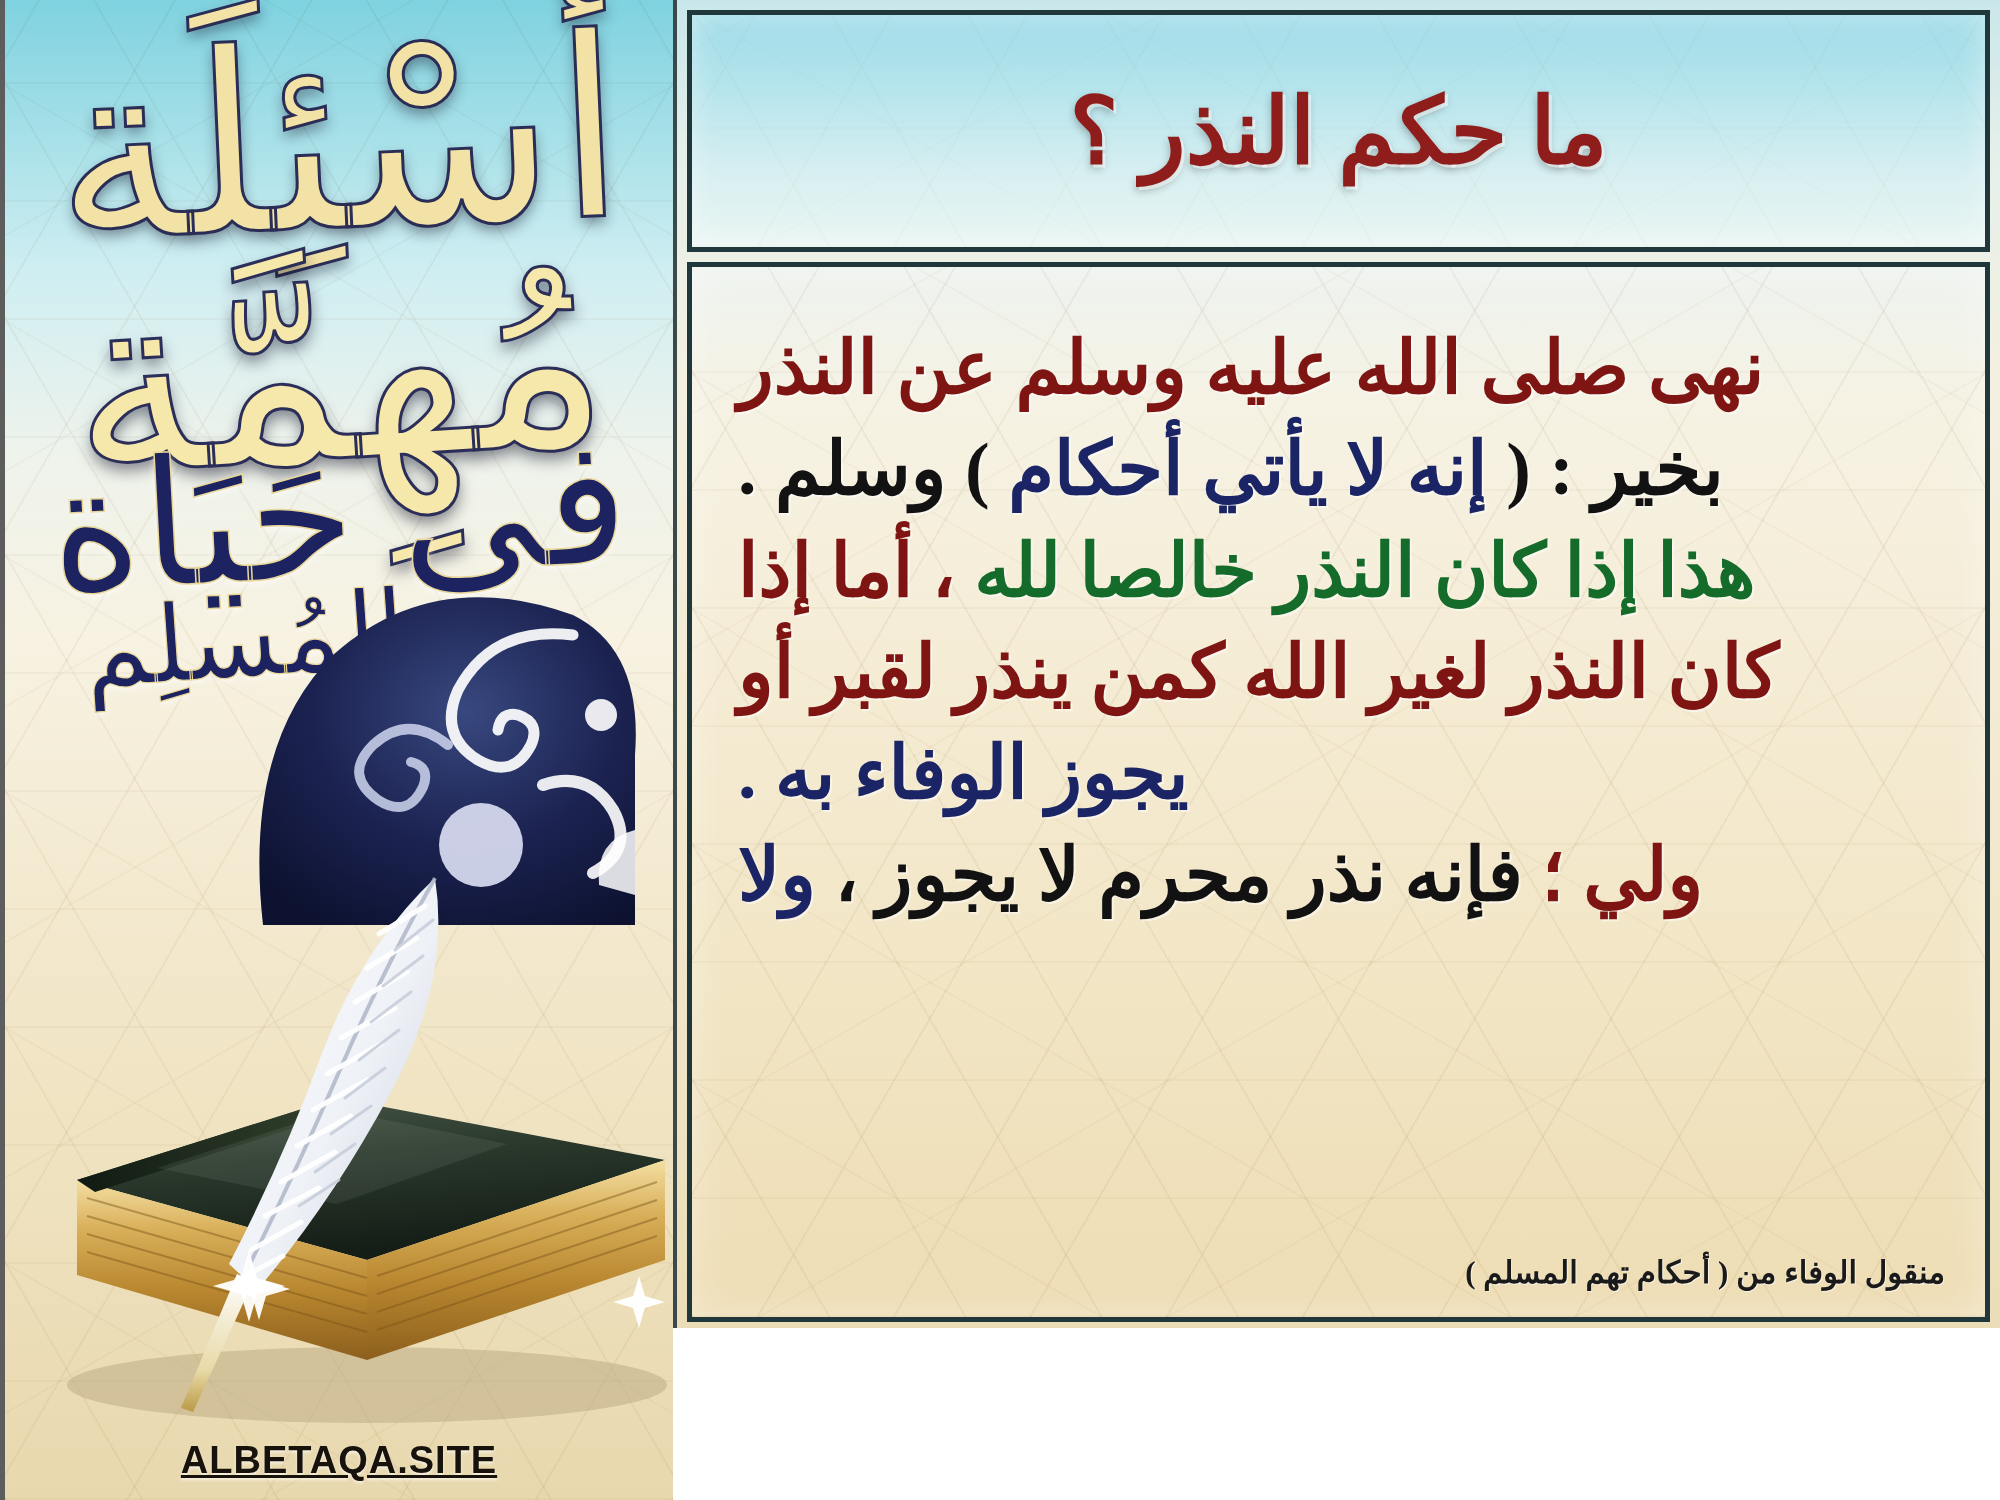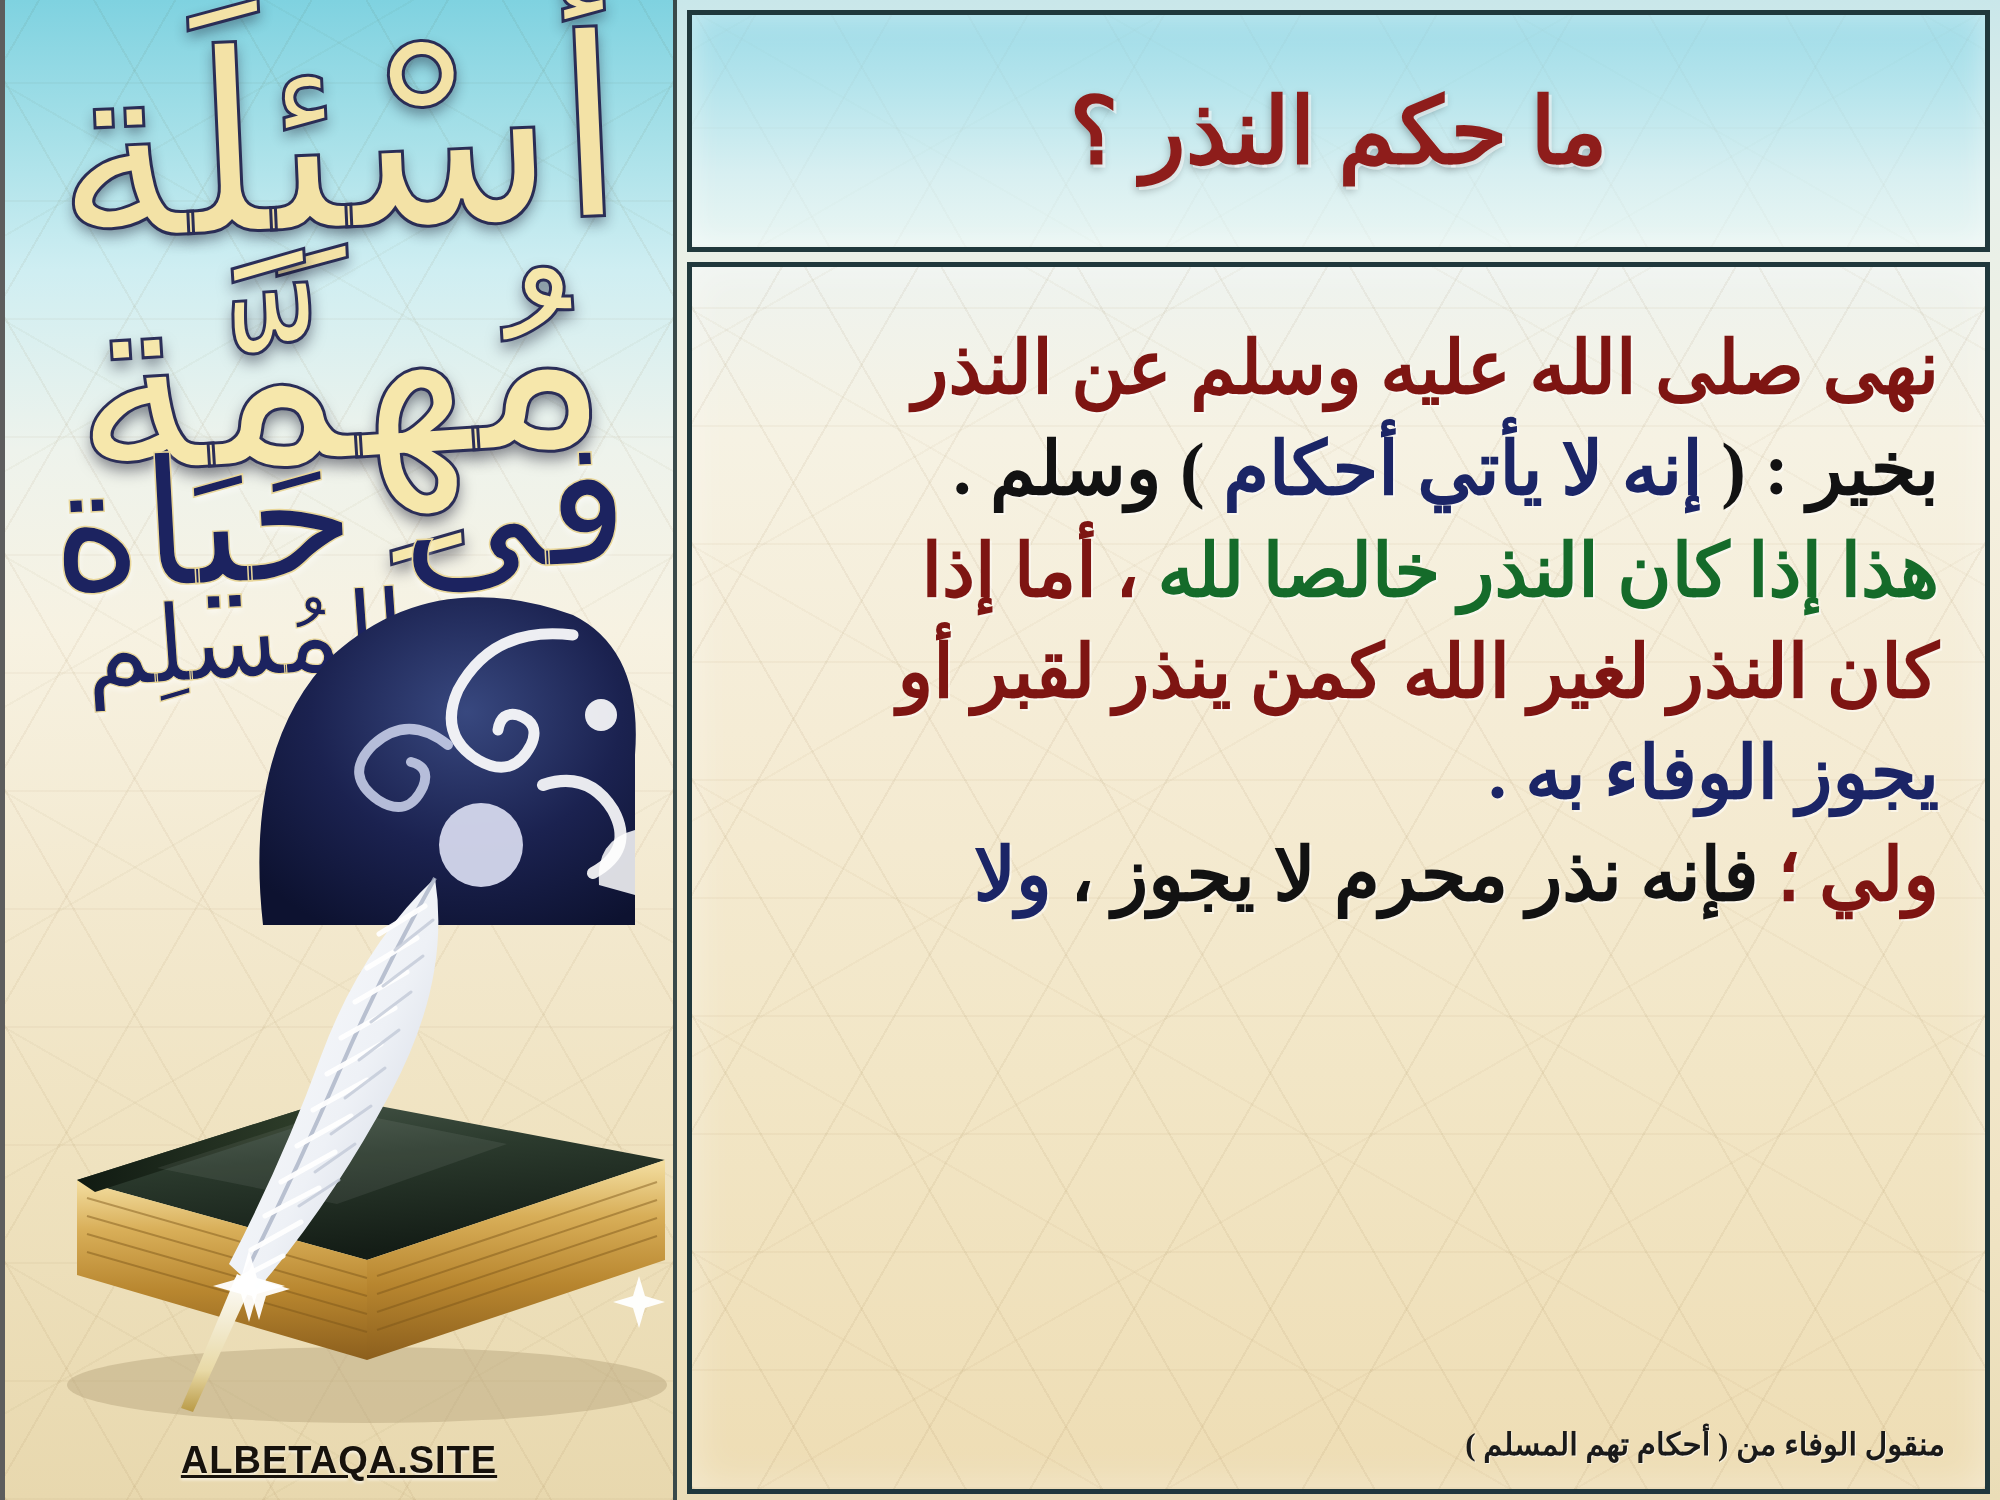--- a/index.html
+++ b/index.html
@@ -75,21 +75,21 @@
     position:absolute;bottom:18px;left:50%;transform:translateX(-50%);
     font-family:"Liberation Sans","DejaVu Sans",sans-serif;
     font-weight:bold;font-size:38px;letter-spacing:1px;color:#17120c;
     direction:ltr;text-shadow:0 2px 3px rgba(255,255,255,.65);
     white-space:nowrap;
     text-decoration:underline;
   }
 
   
   #content{
-    position:relative;flex:1 1 auto;height:1500px;
+    position:relative;flex:1 1 auto;height:1328px;
     display:flex;flex-direction:column;
     padding:10px 10px 0 10px;box-sizing:border-box;
     background:linear-gradient(180deg,#c9e7ea 0%,#e6f0ea 12%,#f4f0e0 30%,#f3ead2 55%,#f0e4c4 80%,#eaddb7 100%);
     border-left:4px solid #3a4a4a;
   }
 
   
   #qbox{
     position:relative;flex:0 0 232px;
     border:5px solid #20383c;
@@ -119,21 +119,21 @@
   #bodybox .tex{opacity:.9;}
 
   #lines{
     position:relative;z-index:2;
     flex:1 1 auto;
     padding:58px 46px 0 46px;
     display:flex;flex-direction:column;justify-content:flex-start;gap:14px;
   }
   .ln{
     font-size:74px;font-weight:bold;line-height:1.18;
-    text-align:right;white-space:nowrap;
+    text-align:left;white-space:nowrap;
     text-shadow:2px 2px 0 rgba(255,255,255,.5);
     font-family:"Liberation Serif","DejaVu Serif",serif;
   }
   .ln.l2,.ln.l5{letter-spacing:1px;}
   .red   {color:#7e1512;}
   .black {color:#121212;}
   .blue  {color:#1b2566;}
   .green {color:#156b2a;}
 
   #srcline{

